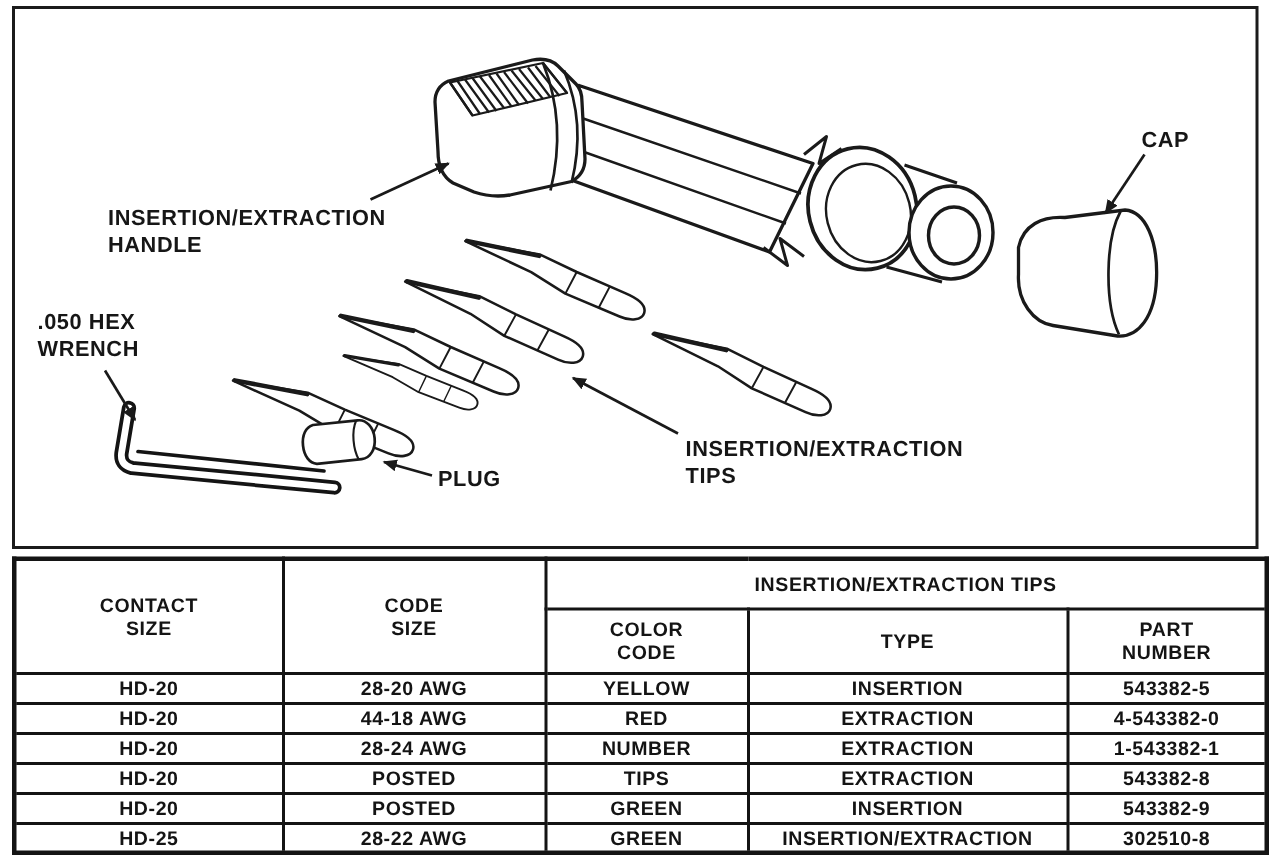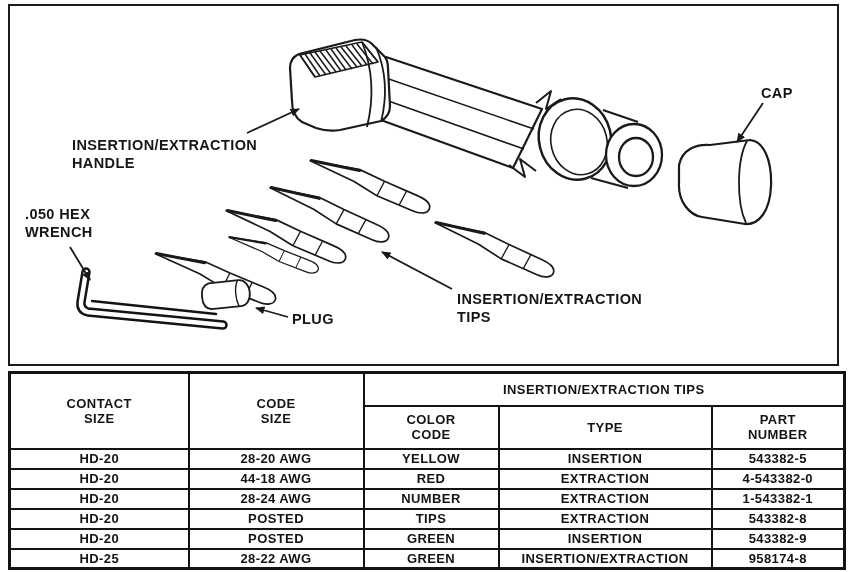--- a/index.html
+++ b/index.html
@@ -222,17 +222,17 @@
         <td>POSTED</td>
         <td>GREEN</td>
         <td>INSERTION</td>
         <td>543382-9</td>
       </tr>
       <tr>
         <td>HD-25</td>
         <td>28-22 AWG</td>
         <td>GREEN</td>
         <td>INSERTION/EXTRACTION</td>
-        <td>958174-8</td>
+        <td>302510-8</td>
       </tr>
     </tbody>
   </table>
 </div>
 
 </body></html>

